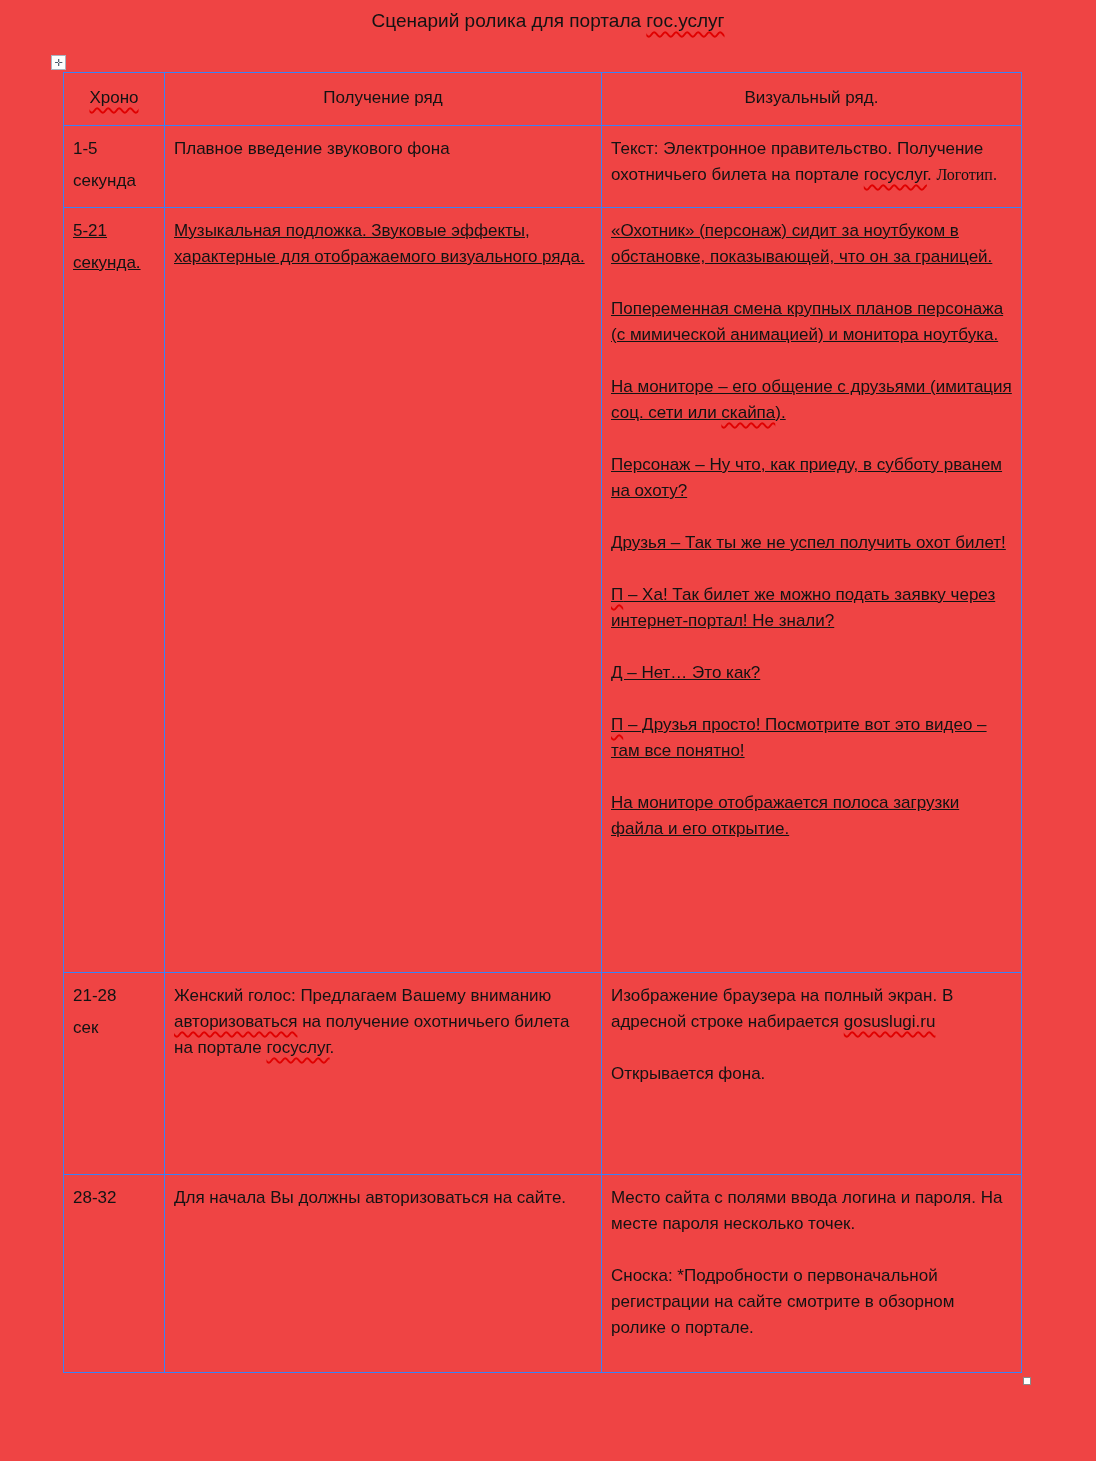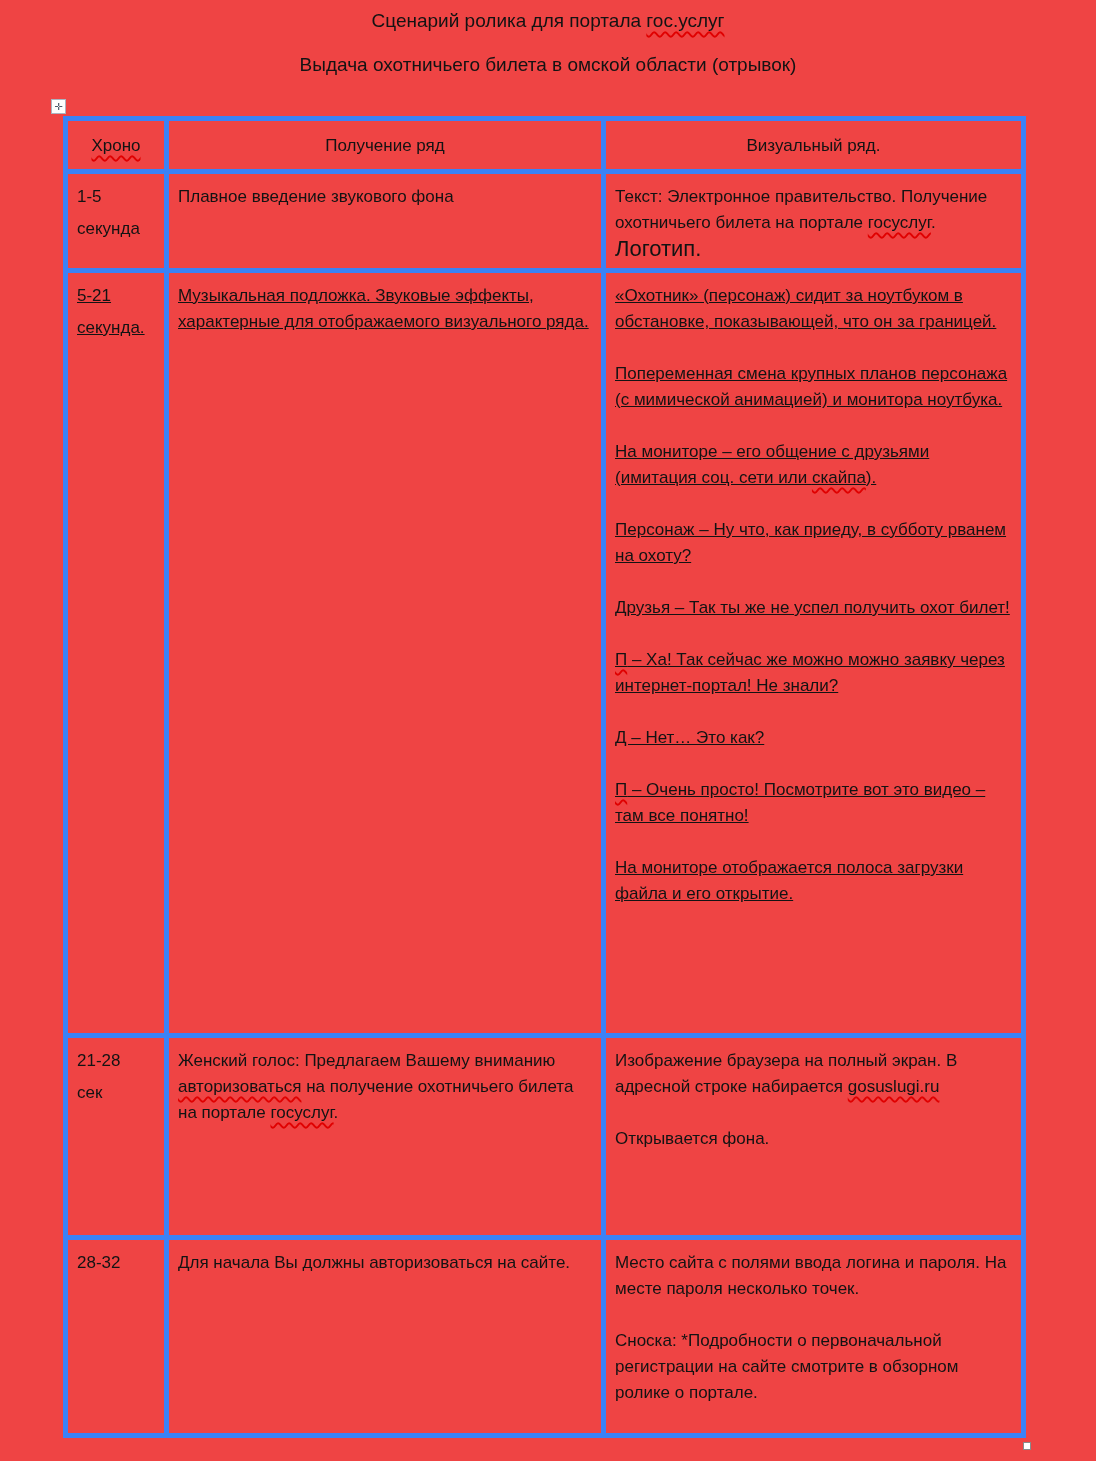--- a/index.html
+++ b/index.html
@@ -33,21 +33,21 @@
     width: 958px;
   }
   table.script-table {
     border-collapse: collapse;
     table-layout: fixed;
     width: 958px;
     font-size: 17px;
     line-height: 26px;
   }
   th, td {
-    border: 5px solid #3b82f6;
+    border: 1px solid #3b82f6;
     vertical-align: top;
     padding: 10px 9px 4px 9px;
     font-weight: 400;
     text-align: left;
     overflow: hidden;
   }
   th { text-align: center; padding-top: 12px; }
   col.c-time   { width: 101px; }
   col.c-audio  { width: 437px; }
   col.c-visual { width: 420px; }
@@ -64,21 +64,21 @@
   th .para { margin: 0; }
 
   .spell {
     text-decoration-line: underline;
     text-decoration-style: wavy;
     text-decoration-color: #e00000;
     text-decoration-thickness: 1.5px;
     text-underline-offset: 4px;
     text-decoration-skip-ink: none;
   }
-  .big { font-size: 22px; }
+  .big { font-size: 16px; font-family: Liberation Serif, serif; }
 
   
   .move-handle {
     position: absolute;
     top: -17px;
     left: -12px;
     width: 15px;
     height: 15px;
     border: 1px solid #aab4c0;
     background: #fdfdfd;
@@ -101,21 +101,20 @@
     background: #ffffff;
     cursor: nwse-resize;
   }
 </style>
 </head>
 <body>
 
 <div class="page">
 
   <h1 class="title"><p class="para"><span>Сценарий ролика для портала </span><span class="spell">гос.услуг</span></p></h1>
-  <h2 class="subtitle"><p class="para"><span>Выдача охотничьего билета в омской области (отрывок)</span></p></h2>
 
   <div class="table-wrap">
 
     <div class="move-handle">
       <span>✛</span>
     </div>
 
     <table class="script-table">
       <colgroup>
         <col class="c-time">
@@ -155,23 +154,23 @@
             </td>
           <td class="audio-cell">
               <p class="para"><span>Музыкальная подложка. Звуковые эффекты, характерные для отображаемого визуального ряда.</span></p>
             </td>
           <td class="visual-cell">
               <p class="para"><span>«Охотник» (персонаж) сидит за ноутбуком в обстановке, показывающей, что он за границей.</span></p>
               <p class="para"><span> Попеременная смена крупных планов персонажа (с мимической анимацией) и монитора ноутбука.</span></p>
               <p class="para"><span>На мониторе – его общение с друзьями (имитация соц. сети или </span><span class="spell">скайпа</span><span>).</span></p>
               <p class="para"><span>Персонаж – Ну что, как приеду, в субботу рванем на охоту?</span></p>
               <p class="para"><span>Друзья – Так ты же не успел получить охот билет!</span></p>
-              <p class="para"><span class="spell">П</span><span> – Ха! Так сейчас же можно можно заявку через интернет-портал! Не знали?</span></p>
+              <p class="para"><span class="spell">П</span><span> – Ха! Так билет же можно подать заявку через интернет-портал! Не знали?</span></p>
               <p class="para"><span>Д – Нет… Это как?</span></p>
-              <p class="para"><span class="spell">П</span><span> – Очень просто! Посмотрите вот это видео – там все понятно!</span></p>
+              <p class="para"><span class="spell">П</span><span> – Друзья просто! Посмотрите вот это видео – там все понятно!</span></p>
               <p class="para"><span>На мониторе отображается полоса загрузки файла и его открытие.</span></p>
             </td>
         </tr>
         <tr>
           <td class="time-cell">
               <p class="para"><span>21-28</span></p>
               <p class="para"><span>сек</span></p>
             </td>
           <td class="audio-cell">
               <p class="para"><span>Женский голос: Предлагаем Вашему вниманию </span><span class="spell">авторизоваться</span><span> на получение охотничьего билета на портале </span><span class="spell">госуслуг</span><span>.</span></p>

